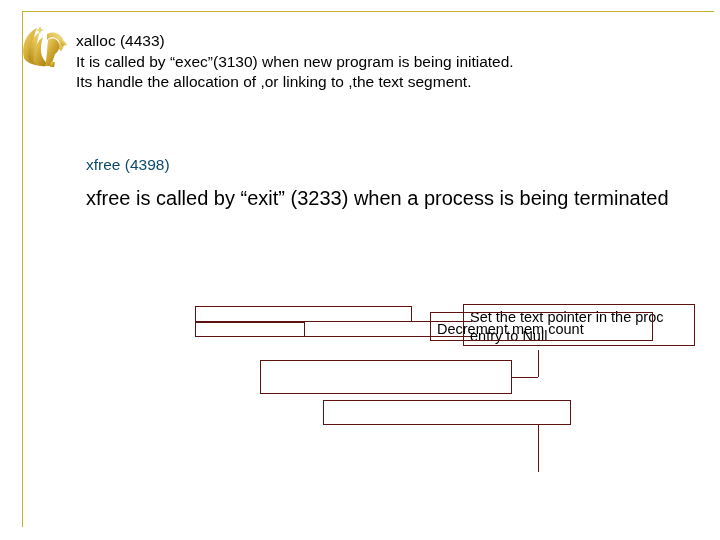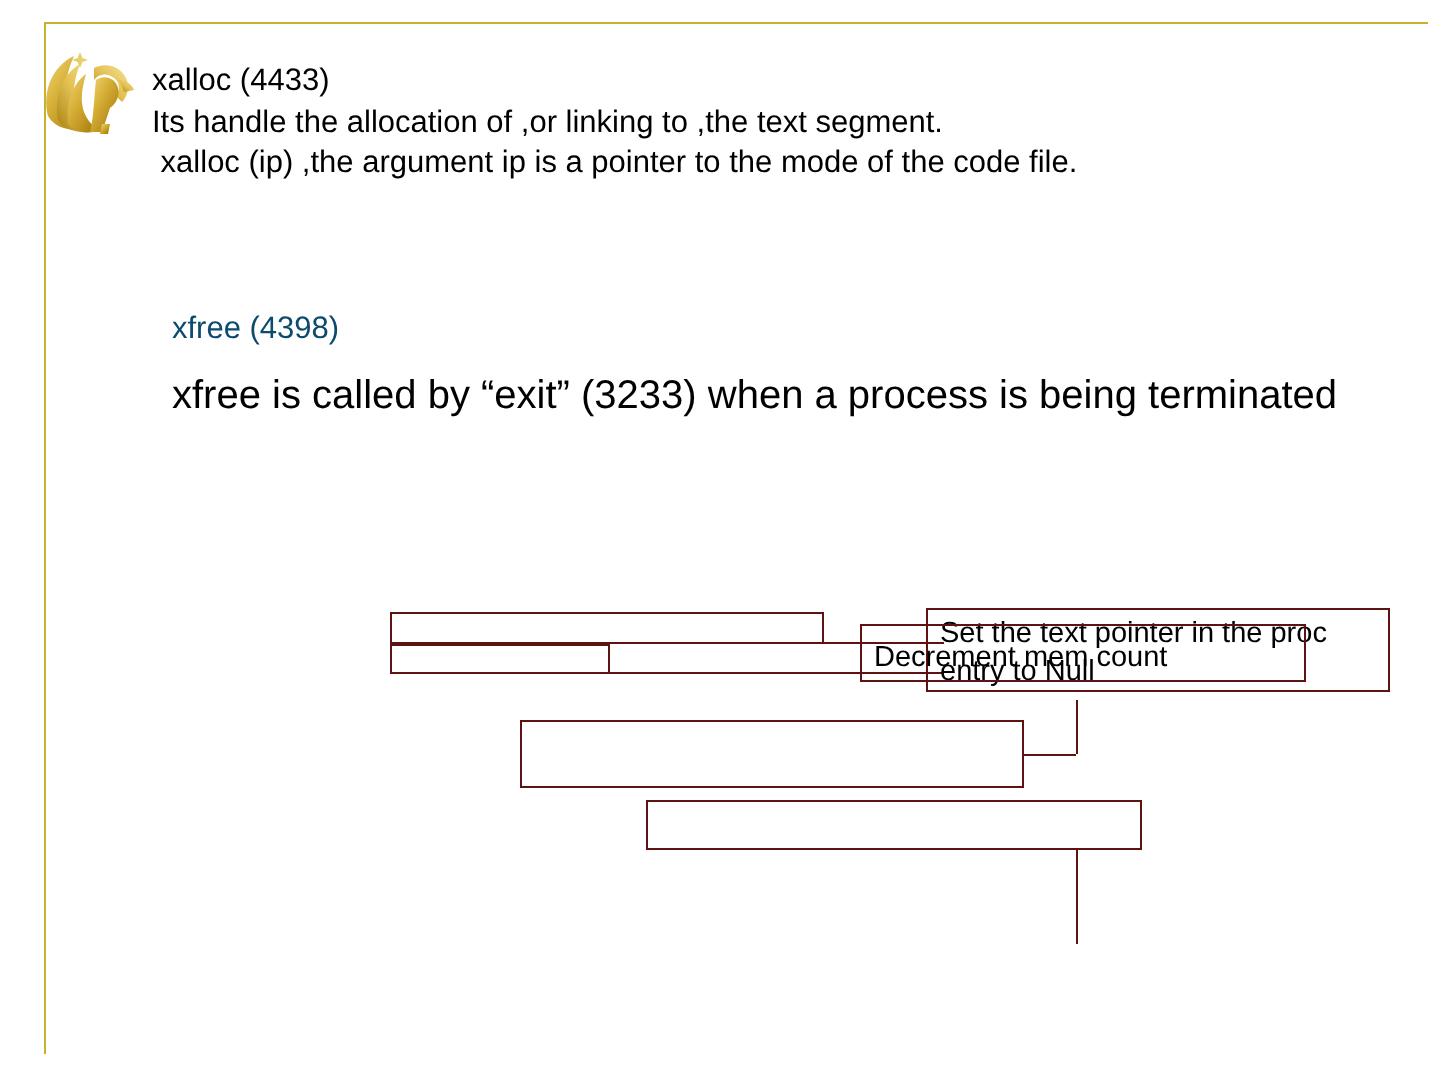--- a/index.html
+++ b/index.html
@@ -135,22 +135,22 @@
       <path d="M42,22 C46,22 49,24 50,27 L45,28 C44,25 43,23 42,22 Z" fill="url(#gold2)"></path>
 
       <path d="M23,8 L24.2,11 L27,12 L24.2,13 L23,16 L21.8,13 L19,12 L21.8,11 Z" fill="#e8cf6c"></path>
 
       <path d="M34,44 L38,44 L37,49 L33,49 Z" fill="url(#gold)"></path>
     </svg>
   </div>
 
   <div id="text-block">
     <div class="ln">xalloc (4433)</div>
+    <div class="ln">It is called by “exec”(3130) when new program is being initiated.</div>
     <div class="ln">Its handle the allocation of ,or linking to ,the text segment.</div>
-    <div class="ln"> xalloc (ip) ,the argument ip is a pointer to the mode of the code file.</div>
   </div>
 
   <div id="xfree-head">xfree (4398)</div>
   <div id="xfree-desc">xfree is called by “exit” (3233) when a process is being terminated</div>
 
   <div id="chart">
 
     <div class="conn h" style="left:412px; top:281px; width:60px;"></div>
     <div class="conn h" style="left:305px; top:296px; width:167px;"></div>
     <div class="conn h" style="left:512px; top:337px; width:26px;"></div>

